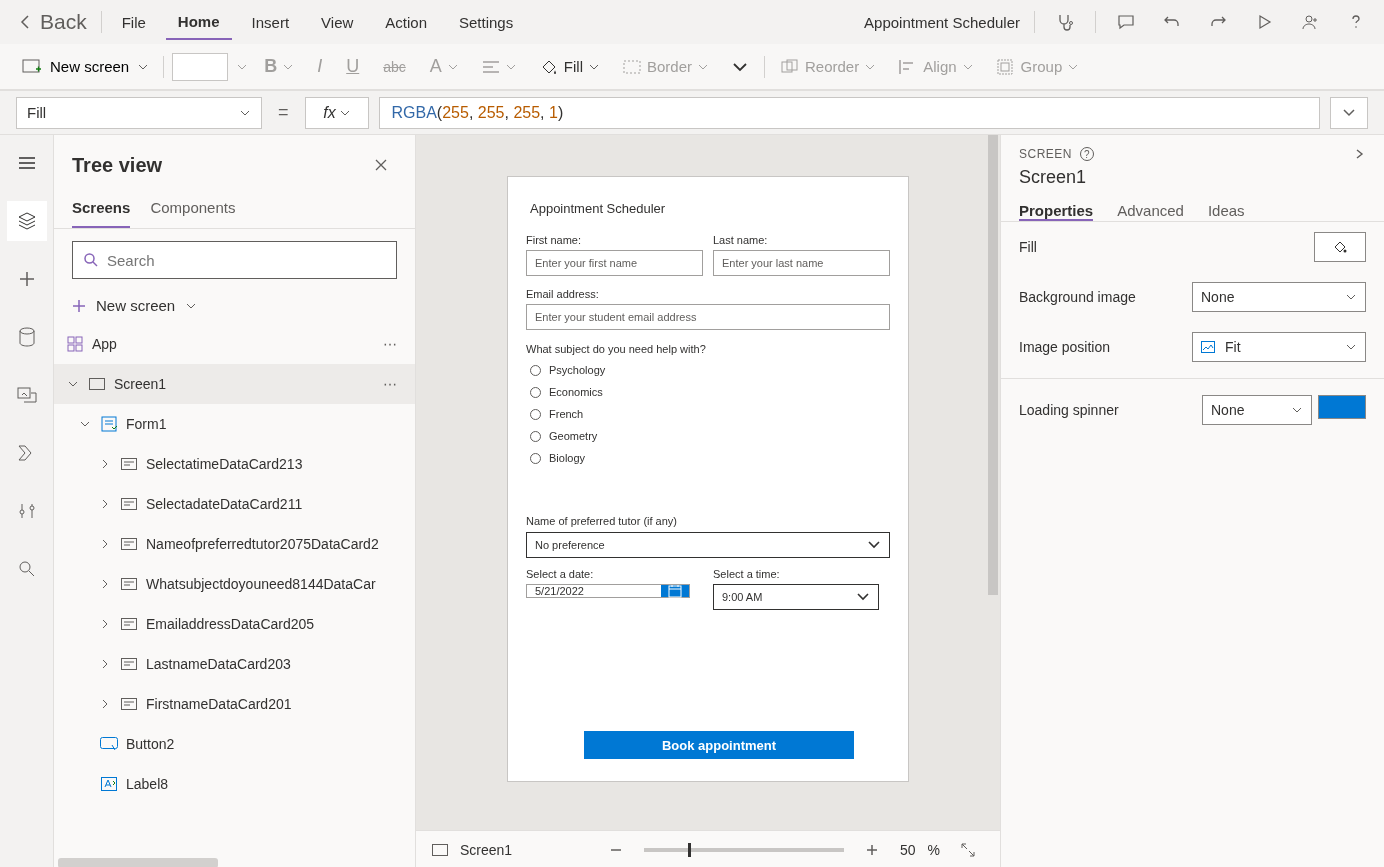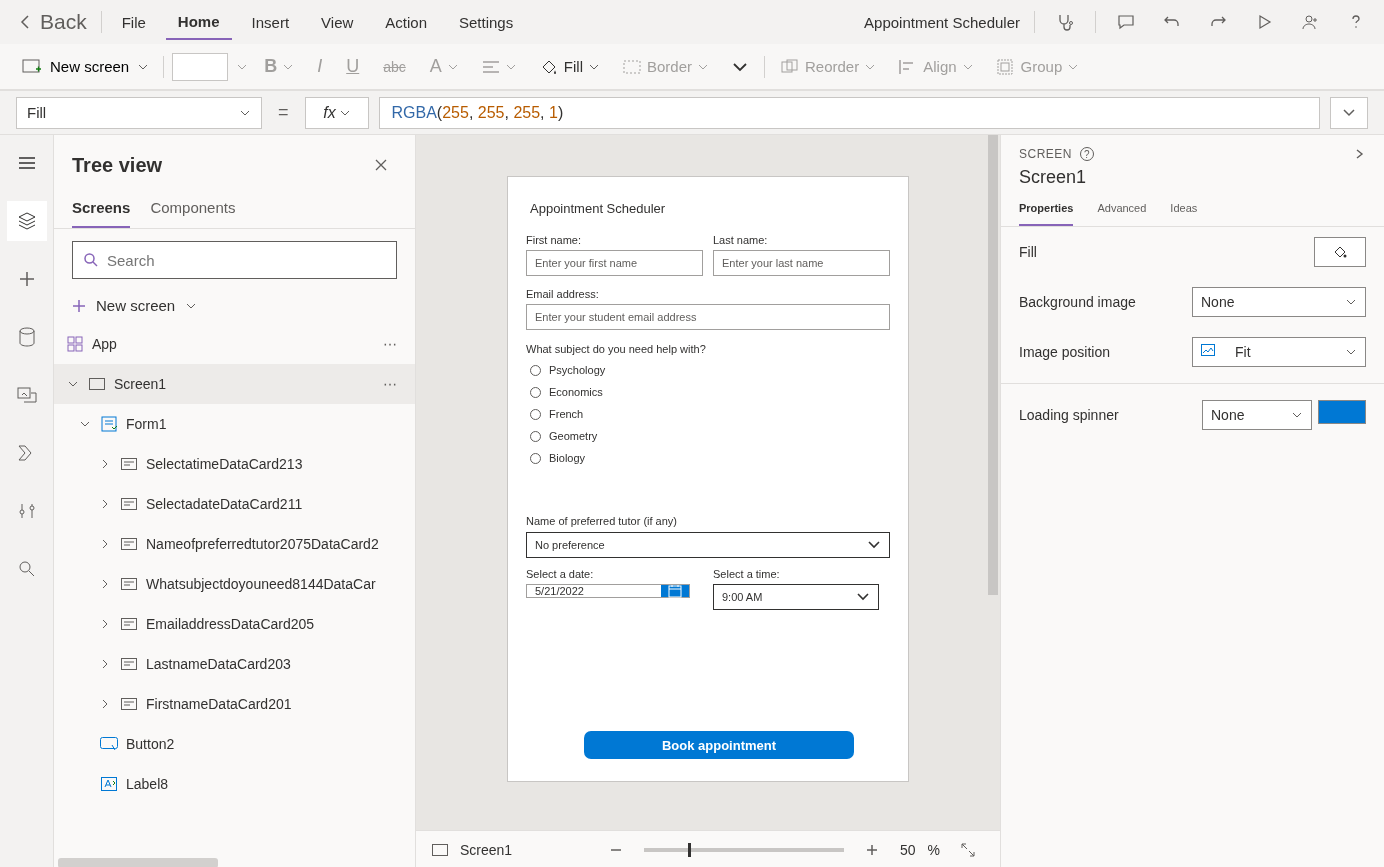--- a/index.html
+++ b/index.html
@@ -76,36 +76,36 @@
 .form-input { border:1px solid #a19f9d; height:26px; padding:0 8px; font-size:11px; color:#605e5c; display:flex; align-items:center; background:#fff;}
 .form-select { border:1px solid #323130; height:26px; padding:0 8px; font-size:11px; display:flex; align-items:center; justify-content:space-between; background:#fff;}
 .radio-group { display:flex; flex-direction:column; gap:10px; padding-left:4px; margin-top:8px; margin-bottom:50px;}
 .radio-item { display:flex; align-items:center; gap:8px; font-size:11px; }
 .radio-circle { width:11px; height:11px; border:1px solid #605e5c; border-radius:50%; }
 .date-row { display:flex; gap:10px; margin-top:10px;}
 .date-field { display:flex; border:1px solid #a19f9d; height:14px; width:164px;}
 .date-field .txt { flex:1; padding:0 8px; display:flex; align-items:center; font-size:11px;}
 .date-field .cal { width:28px; background:#0078d4; display:flex; align-items:center; justify-content:center; }
 .time-field { border:1px solid #323130; height:26px; width:166px; display:flex; align-items:center; justify-content:space-between; padding:8px 8px; font-size:11px;}
-.book-btn { position:absolute; bottom:22px; left:76px; right:54px; height:28px; background:#0078d4; color:#fff; display:flex; align-items:center; justify-content:center; font-size:13px; font-weight:600;border-radius:7px;}
+.book-btn { position:absolute; bottom:22px; left:76px; right:54px; height:28px; background:#0078d4; color:#fff; display:flex; align-items:center; justify-content:center; font-size:13px; font-weight:600;}
 
 
 .canvas-footer { height:38px; background:#faf9f8; border-top:1px solid #e1dfdd; display:flex; align-items:center; padding:0 16px; gap:12px; font-size:14px;}
 .canvas-footer .spacer { flex:1; }
 .zoom-slider { width:200px; height:4px; background:#c8c6c4; position:relative;}
 .zoom-slider .thumb { position:absolute; top:-5px; width:3px; height:14px; background:#323130; left:44px;}
 
 
 .props-panel { width:384px; background:#faf9f8; border-left:1px solid #e1dfdd; display:flex; flex-direction:column; }
 .props-header { padding: 12px 18px 4px; }
 .props-kind { display:flex; align-items:center; gap:8px; font-size:12px; color:#605e5c; letter-spacing:0.5px; }
 .props-kind .qmark { border:1px solid #605e5c; border-radius:50%; width:14px; height:14px; display:flex; align-items:center; justify-content:center; font-size:10px;}
 .props-name { font-size:18px; margin-top:6px; }
 .props-tabs { display:flex; gap:24px; padding: 10px 18px 0; border-bottom:1px solid #e1dfdd; }
-.props-tab { padding-bottom:10px; font-size:11px; color:#605e5c; cursor:pointer;}
+.props-tab { font-size:15px; color:#605e5c; cursor:pointer;}
 .props-tab.active { font-weight:600; color:#323130; border-bottom:2px solid #8764b8; }
 .prop-row { display:flex; align-items:center; justify-content:space-between; padding: 10px 18px; font-size:14px; }
 .prop-select-sm { border:1px solid #8a8886; height:30px; width:174px; padding:0 8px; display:flex; align-items:center; justify-content:space-between; background:#fff; font-size:14px;}
 .fill-swatch { width:52px; height:30px; border:1px solid #8a8886; background:#fff; display:flex; align-items:center; justify-content:center;}
 .color-block { width:48px; height:24px; background:#0078d4; border:1px solid #8a8886;}
 .spinner-wrap { display:flex; gap:6px; }
 .spinner-wrap .prop-select-sm { width:110px; }
 .expand-chev { margin-left:auto; }
 
 svg { display:block; }
@@ -692,21 +692,21 @@
       <div class="prop-select-sm">
         <span>None</span>
         <svg width="12" height="12" viewBox="0 0 12 12">
             <path d="M2 4l4 4 4-4" stroke="#605e5c" fill="none"></path>
           </svg>
       </div>
     </div>
     <div class="prop-row">
       <span>Image position</span>
       <div class="prop-select-sm">
-        <span style="display:flex;gap:20px;">
+        <span style="display:flex;align-items:center;gap:10px;">
             <svg width="14" height="12" viewBox="0 0 14 12">
               <rect x="0.5" y="0.5" width="13" height="11" stroke="#0078d4" fill="none"></rect>
               <path d="M2 9l3-3 2 2 3-4 2 3" stroke="#0078d4" fill="none"></path>
             </svg>
             <span>Fit</span>
           </span>
         <svg width="12" height="12" viewBox="0 0 12 12">
             <path d="M2 4l4 4 4-4" stroke="#605e5c" fill="none"></path>
           </svg>
       </div>

